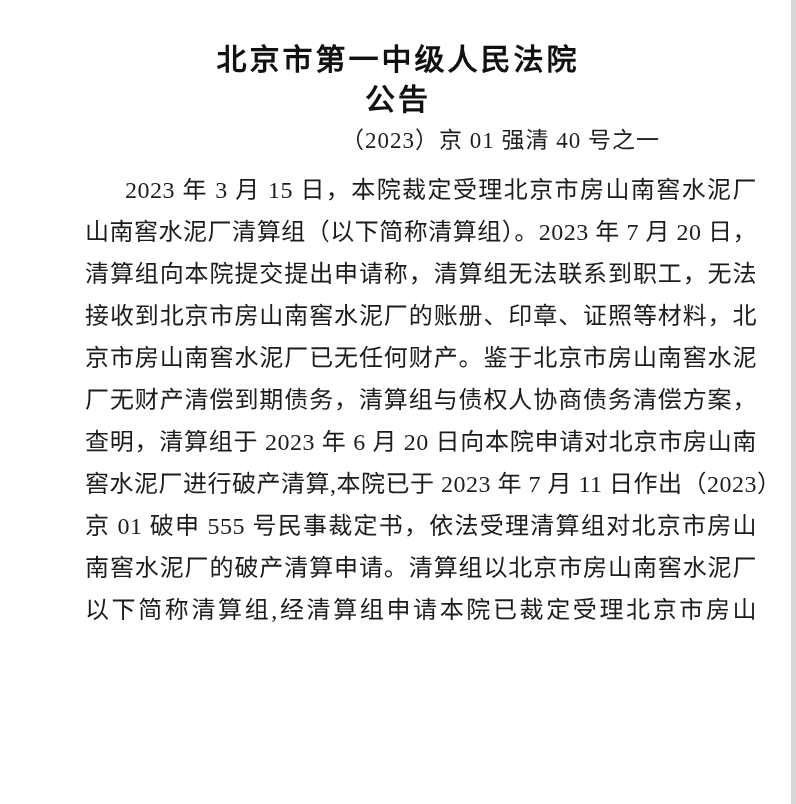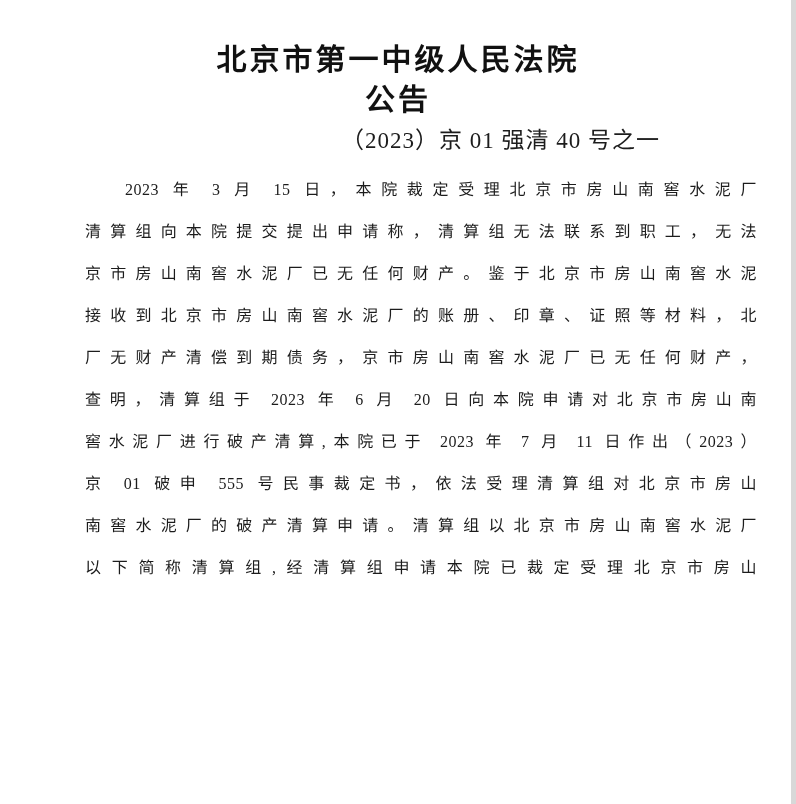--- a/index.html
+++ b/index.html
@@ -41,21 +41,21 @@
     font-size: 23px;
     line-height: 42px;
     text-align: right;
     padding-right: 97px;
     letter-spacing: 1px;
   }
   .para {
     margin-top: 7px;
   }
   .para .line {
-    font-size: 16px;
+    font-size: 24px;
     line-height: 42px;
     text-align: justify;
     text-align-last: justify;
     text-justify: inter-character;
     letter-spacing: 0.5px;
     white-space: nowrap;
   }
   .para .line.indent {
     padding-left: 40px;
   }
@@ -68,23 +68,24 @@
 <div class="titles">
   <div>北京市第一中级人民法院</div>
   <div>公告</div>
 </div>
 
 <div class="content">
   <div class="case-line">（2023）京 01 强清 40 号之一</div>
 
   <div class="para">
     <div class="line indent">2023 年 3 月 15 日，本院裁定受理北京市房山南窖水泥厂</div>
+    <div class="line">山南窖水泥厂清算组（以下简称清算组）。2023 年 7 月 20 日，</div>
     <div class="line">清算组向本院提交提出申请称，清算组无法联系到职工，无法</div>
+    <div class="line">接收到北京市房山南窖水泥厂的账册、印章、证照等材料，北</div>
     <div class="line">京市房山南窖水泥厂已无任何财产。鉴于北京市房山南窖水泥</div>
-    <div class="line">接收到北京市房山南窖水泥厂的账册、印章、证照等材料，北</div>
-    <div class="line">厂无财产清偿到期债务，京市房山南窖水泥厂已无任何财产，</div>
+    <div class="line">厂无财产清偿到期债务，清算组与债权人协商债务清偿方案，</div>
     <div class="line">查明，清算组于 2023 年 6 月 20 日向本院申请对北京市房山南</div>
     <div class="line">窖水泥厂进行破产清算,本院已于 2023 年 7 月 11 日作出（2023）</div>
     <div class="line">京 01 破申 555 号民事裁定书，依法受理清算组对北京市房山</div>
     <div class="line">南窖水泥厂的破产清算申请。清算组以北京市房山南窖水泥厂</div>
     <div class="line">以下简称清算组,经清算组申请本院已裁定受理北京市房山</div>
   </div>
 </div>
 
 </body></html>

